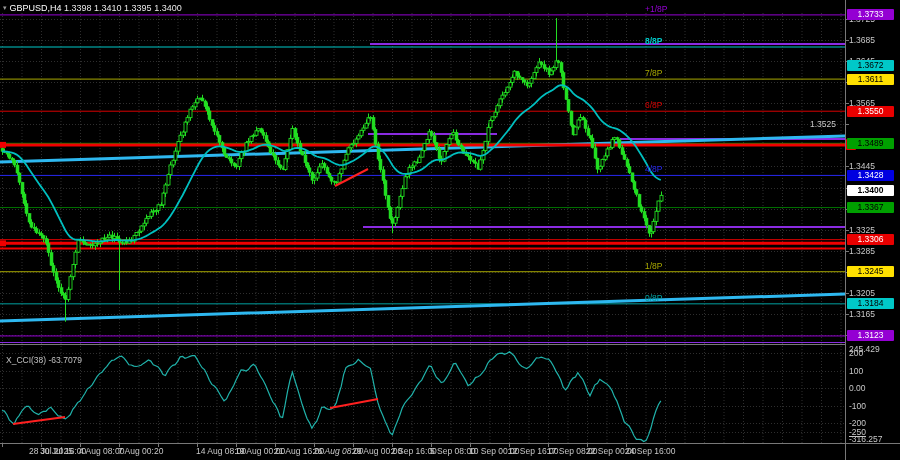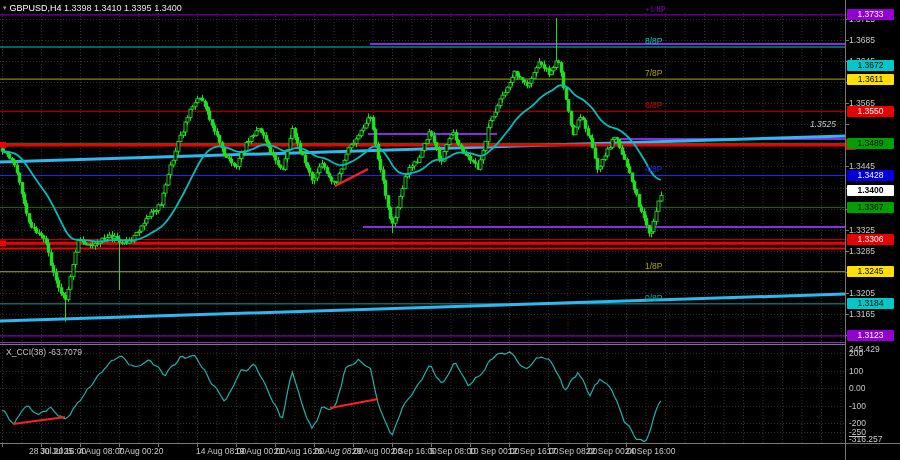--- a/index.html
+++ b/index.html
@@ -5,21 +5,21 @@
   html,body{margin:0;padding:0;background:#000;}
   #terminal{position:relative;width:900px;height:460px;background:#000;overflow:hidden;
     font-family:"Liberation Sans",sans-serif;}
   #chart-svg{position:absolute;left:0;top:0;}
   .axlabel{position:absolute;color:#c8c8c8;font-size:8.5px;line-height:9px;white-space:nowrap;}
   .badge{position:absolute;left:847px;width:47px;height:11px;font-size:8.5px;line-height:11px;
     text-align:center;white-space:nowrap;border-radius:1px;}
   .mmlabel{position:absolute;font-size:8.5px;line-height:9px;white-space:nowrap;}
   #title-bar{position:absolute;left:3px;top:2px;color:#e8e8e8;font-size:9px;line-height:11px;}
   #title-bar .sym{color:#fff;}
-  #indicator-label{position:absolute;left:6px;top:347px;color:#c0c0c0;font-size:8.5px;}
+  #indicator-label{position:absolute;left:6px;top:355px;color:#c0c0c0;font-size:8.5px;}
   .dd{color:#9a9a9a;font-size:7px;vertical-align:1px;margin-right:3px;}
 </style>
 </head>
 <body>
 
 <div id="terminal">
   <svg id="chart-svg" width="900" height="460">
       <defs>
         <clipPath id="mainClip">
           <rect x="0" y="13" width="845" height="332"></rect>
@@ -713,21 +713,21 @@
       </g>
     </svg>
   <div id="title-bar"><span class="dd">▾</span><span class="sym">GBPUSD,H4</span>&nbsp;<span>1.3398 1.3410 1.3395 1.3400</span></div>
   <div id="indicator-label">X_CCI(38) -63.7079</div>
   <div id="labels-layer">
       <div class="axlabel" style="left: 849px; top: 15.1061px;">1.3725</div>
       <div class="axlabel" style="left: 849px; top: 36.1581px;">1.3685</div>
       <div class="axlabel" style="left: 849px; top: 57.2101px;">1.3645</div>
       <div class="axlabel" style="left: 849px; top: 78.2621px;">1.3605</div>
       <div class="axlabel" style="left: 849px; top: 99.3141px;">1.3565</div>
-      <div class="axlabel" style="left: 810px; top: 120.366px; font-style: italic;">1.3525</div>
+      <div class="axlabel" style="left: 810px; top: 120.366px;">1.3525</div>
       <div class="axlabel" style="left: 849px; top: 141.418px;">1.3485</div>
       <div class="axlabel" style="left: 849px; top: 162.47px;">1.3445</div>
       <div class="axlabel" style="left: 849px; top: 183.522px;">1.3405</div>
       <div class="axlabel" style="left: 849px; top: 204.574px;">1.3365</div>
       <div class="axlabel" style="left: 849px; top: 225.626px;">1.3325</div>
       <div class="axlabel" style="left: 849px; top: 246.678px;">1.3285</div>
       <div class="axlabel" style="left: 849px; top: 267.73px;">1.3245</div>
       <div class="axlabel" style="left: 849px; top: 288.782px;">1.3205</div>
       <div class="axlabel" style="left: 849px; top: 309.834px;">1.3165</div>
       <div class="axlabel" style="left: 849px; top: 330.886px;">1.3125</div>
@@ -762,21 +762,21 @@
       <div class="badge" style="top: 73.6043px; background: rgb(255, 224, 0); color: rgb(0, 0, 0);">1.3611</div>
       <div class="badge" style="top: 105.709px; background: rgb(232, 0, 0); color: rgb(255, 255, 255);">1.3550</div>
       <div class="badge" style="top: 137.813px; background: rgb(0, 160, 0); color: rgb(0, 0, 0);">1.3489</div>
       <div class="badge" style="top: 169.917px; background: rgb(0, 0, 224); color: rgb(255, 255, 255);">1.3428</div>
       <div class="badge" style="top: 202.021px; background: rgb(0, 160, 0); color: rgb(0, 0, 0);">1.3367</div>
       <div class="badge" style="top: 234.126px; background: rgb(232, 0, 0); color: rgb(255, 255, 255);">1.3306</div>
       <div class="badge" style="top: 266.23px; background: rgb(255, 224, 0); color: rgb(0, 0, 0);">1.3245</div>
       <div class="badge" style="top: 298.334px; background: rgb(0, 200, 200); color: rgb(0, 0, 0);">1.3184</div>
       <div class="badge" style="top: 330.439px; background: rgb(148, 0, 211); color: rgb(255, 255, 255);">1.3123</div>
       <div class="badge" style="top: 184.654px; background: rgb(255, 255, 255); color: rgb(0, 0, 0); font-weight: bold;">1.3400</div>
-      <div class="mmlabel" style="left: 645px; top: 4.8957px; color: rgb(148, 0, 211); font-family: Liberation Serif, serif;">+1/8P</div>
-      <div class="mmlabel" style="left: 645px; top: 37px; color: rgb(0, 200, 200);">8/8P</div>
+      <div class="mmlabel" style="left: 645px; top: 4.8957px; color: rgb(148, 0, 211);">+1/8P</div>
+      <div class="mmlabel" style="left: 645px; top: 37px; color: rgb(0, 200, 200); font-weight: bold;">8/8P</div>
       <div class="mmlabel" style="left: 645px; top: 69.1043px; color: rgb(168, 168, 0);">7/8P</div>
       <div class="mmlabel" style="left: 645px; top: 101.209px; color: rgb(216, 0, 0);">6/8P</div>
       <div class="mmlabel" style="left: 645px; top: 165.417px; color: rgb(40, 40, 240);">4/8P</div>
       <div class="mmlabel" style="left: 645px; top: 261.73px; color: rgb(168, 168, 0);">1/8P</div>
       <div class="mmlabel" style="left: 645px; top: 293.834px; color: rgb(0, 160, 160);">0/8P</div>
     </div>
 </div>
 
 </body></html>

